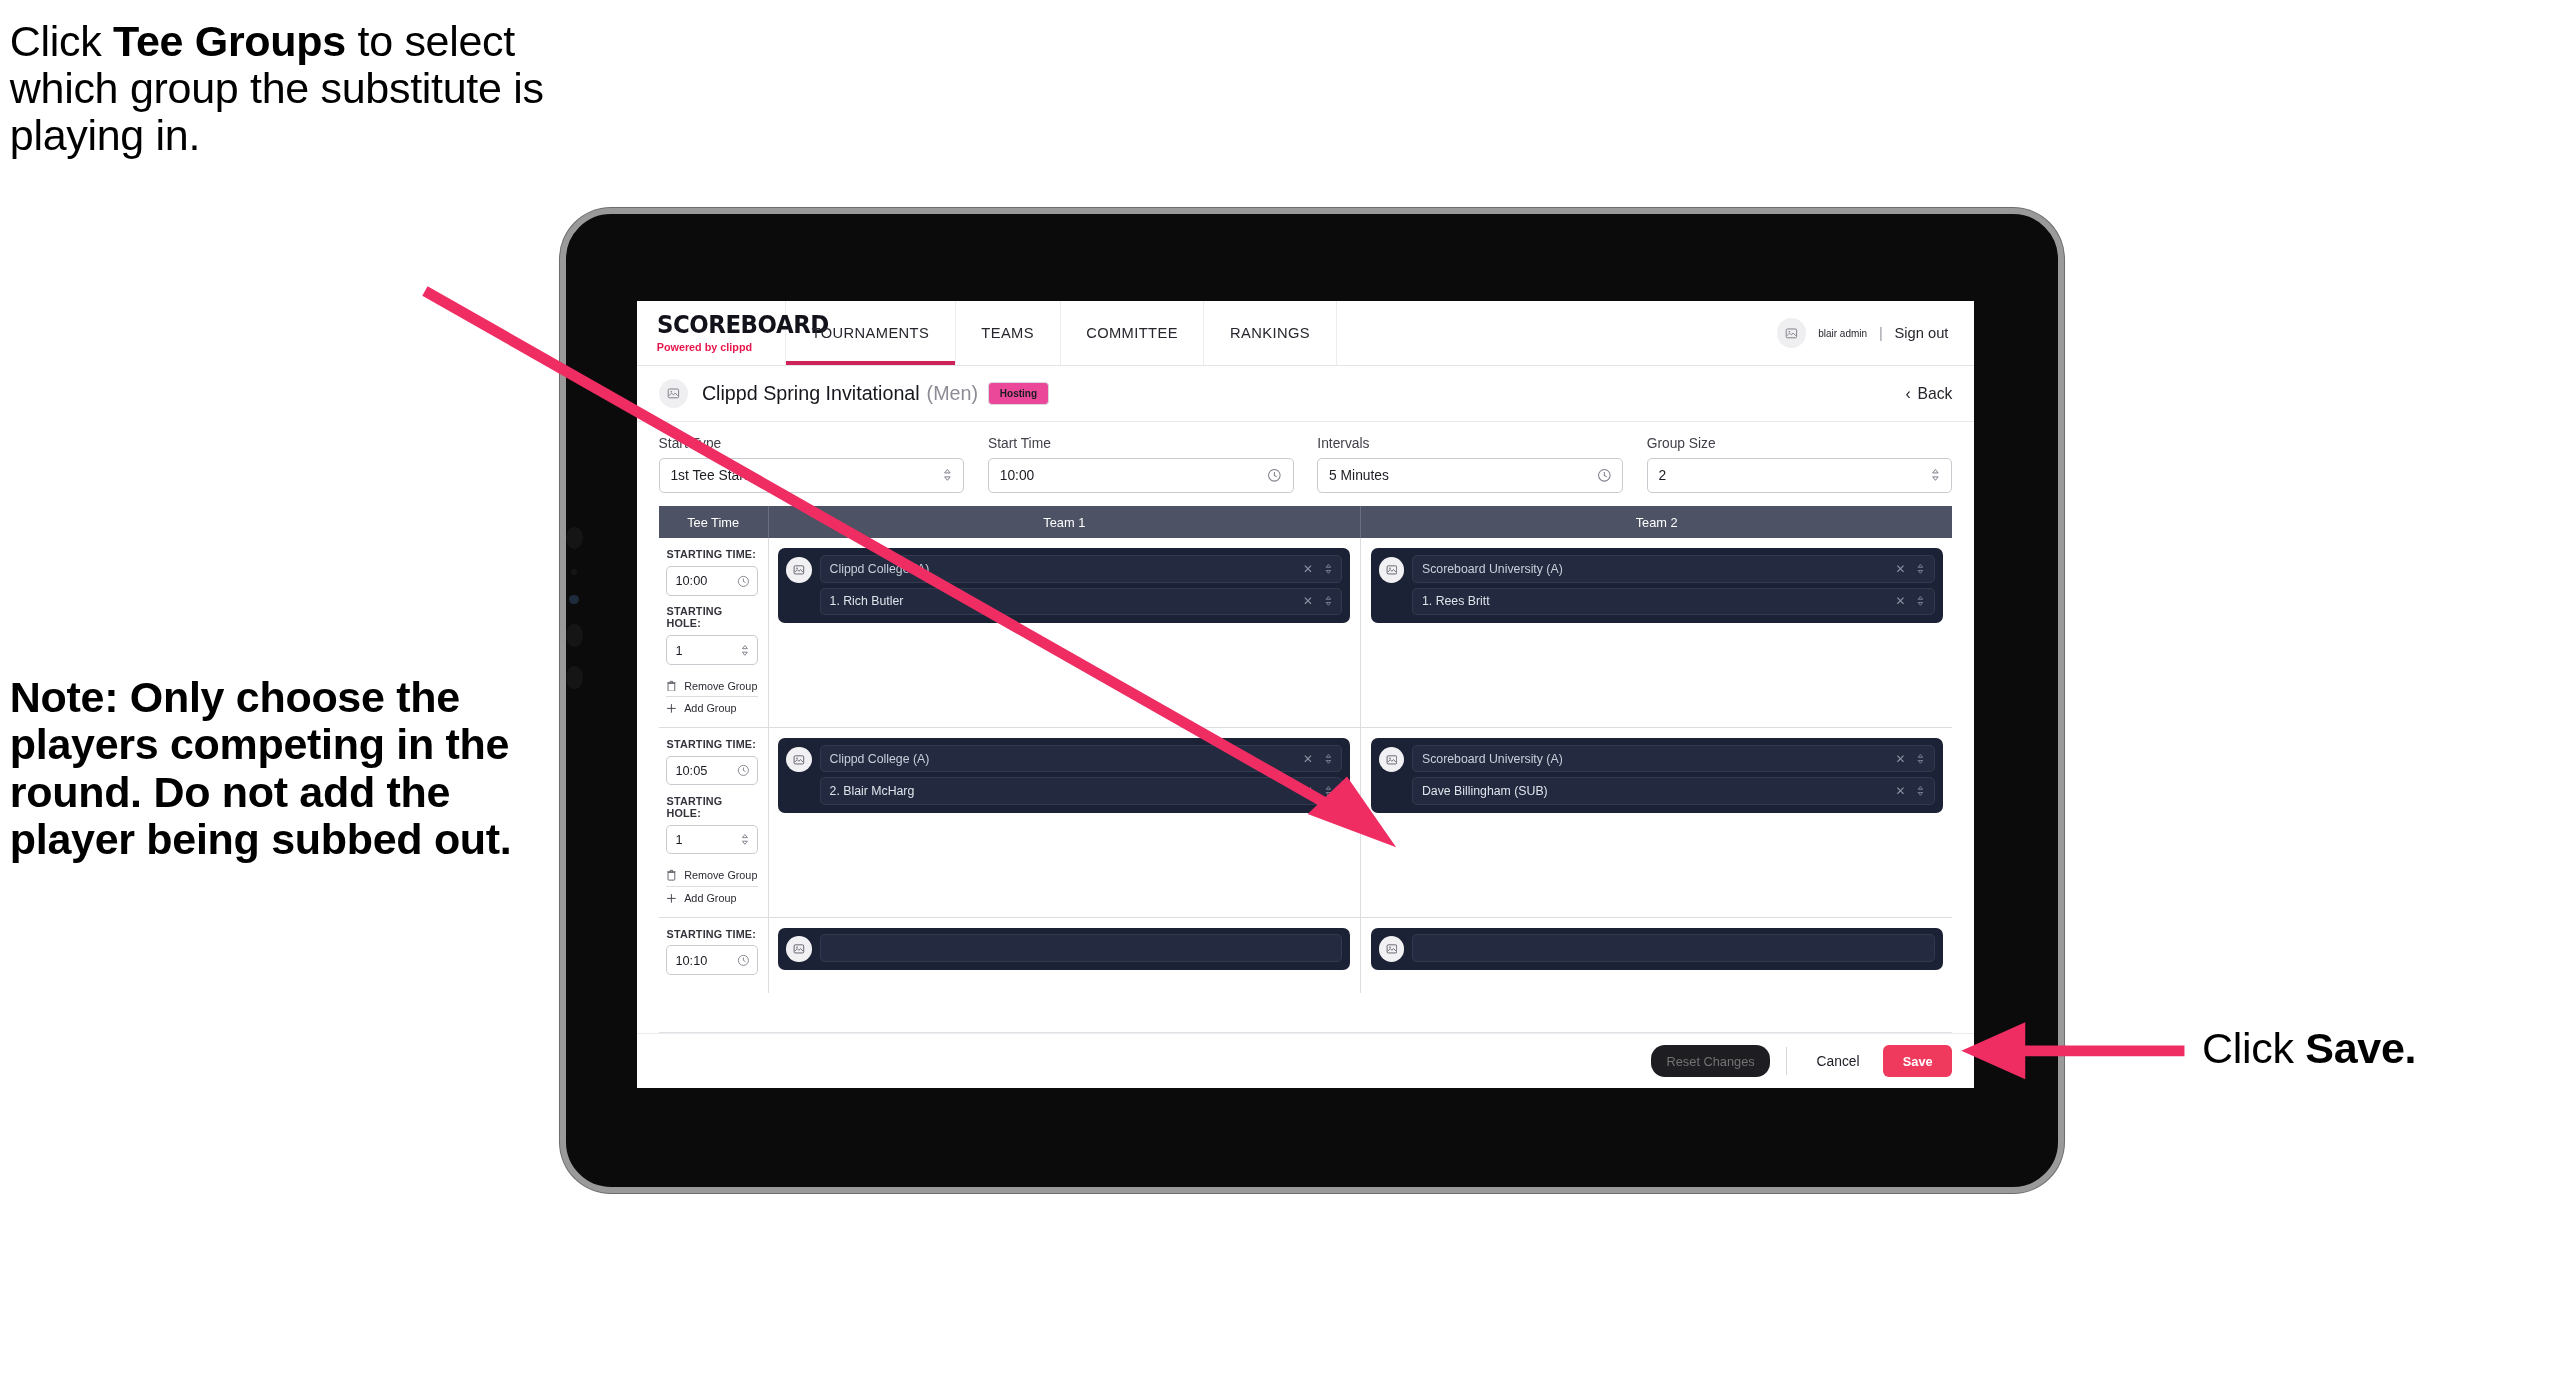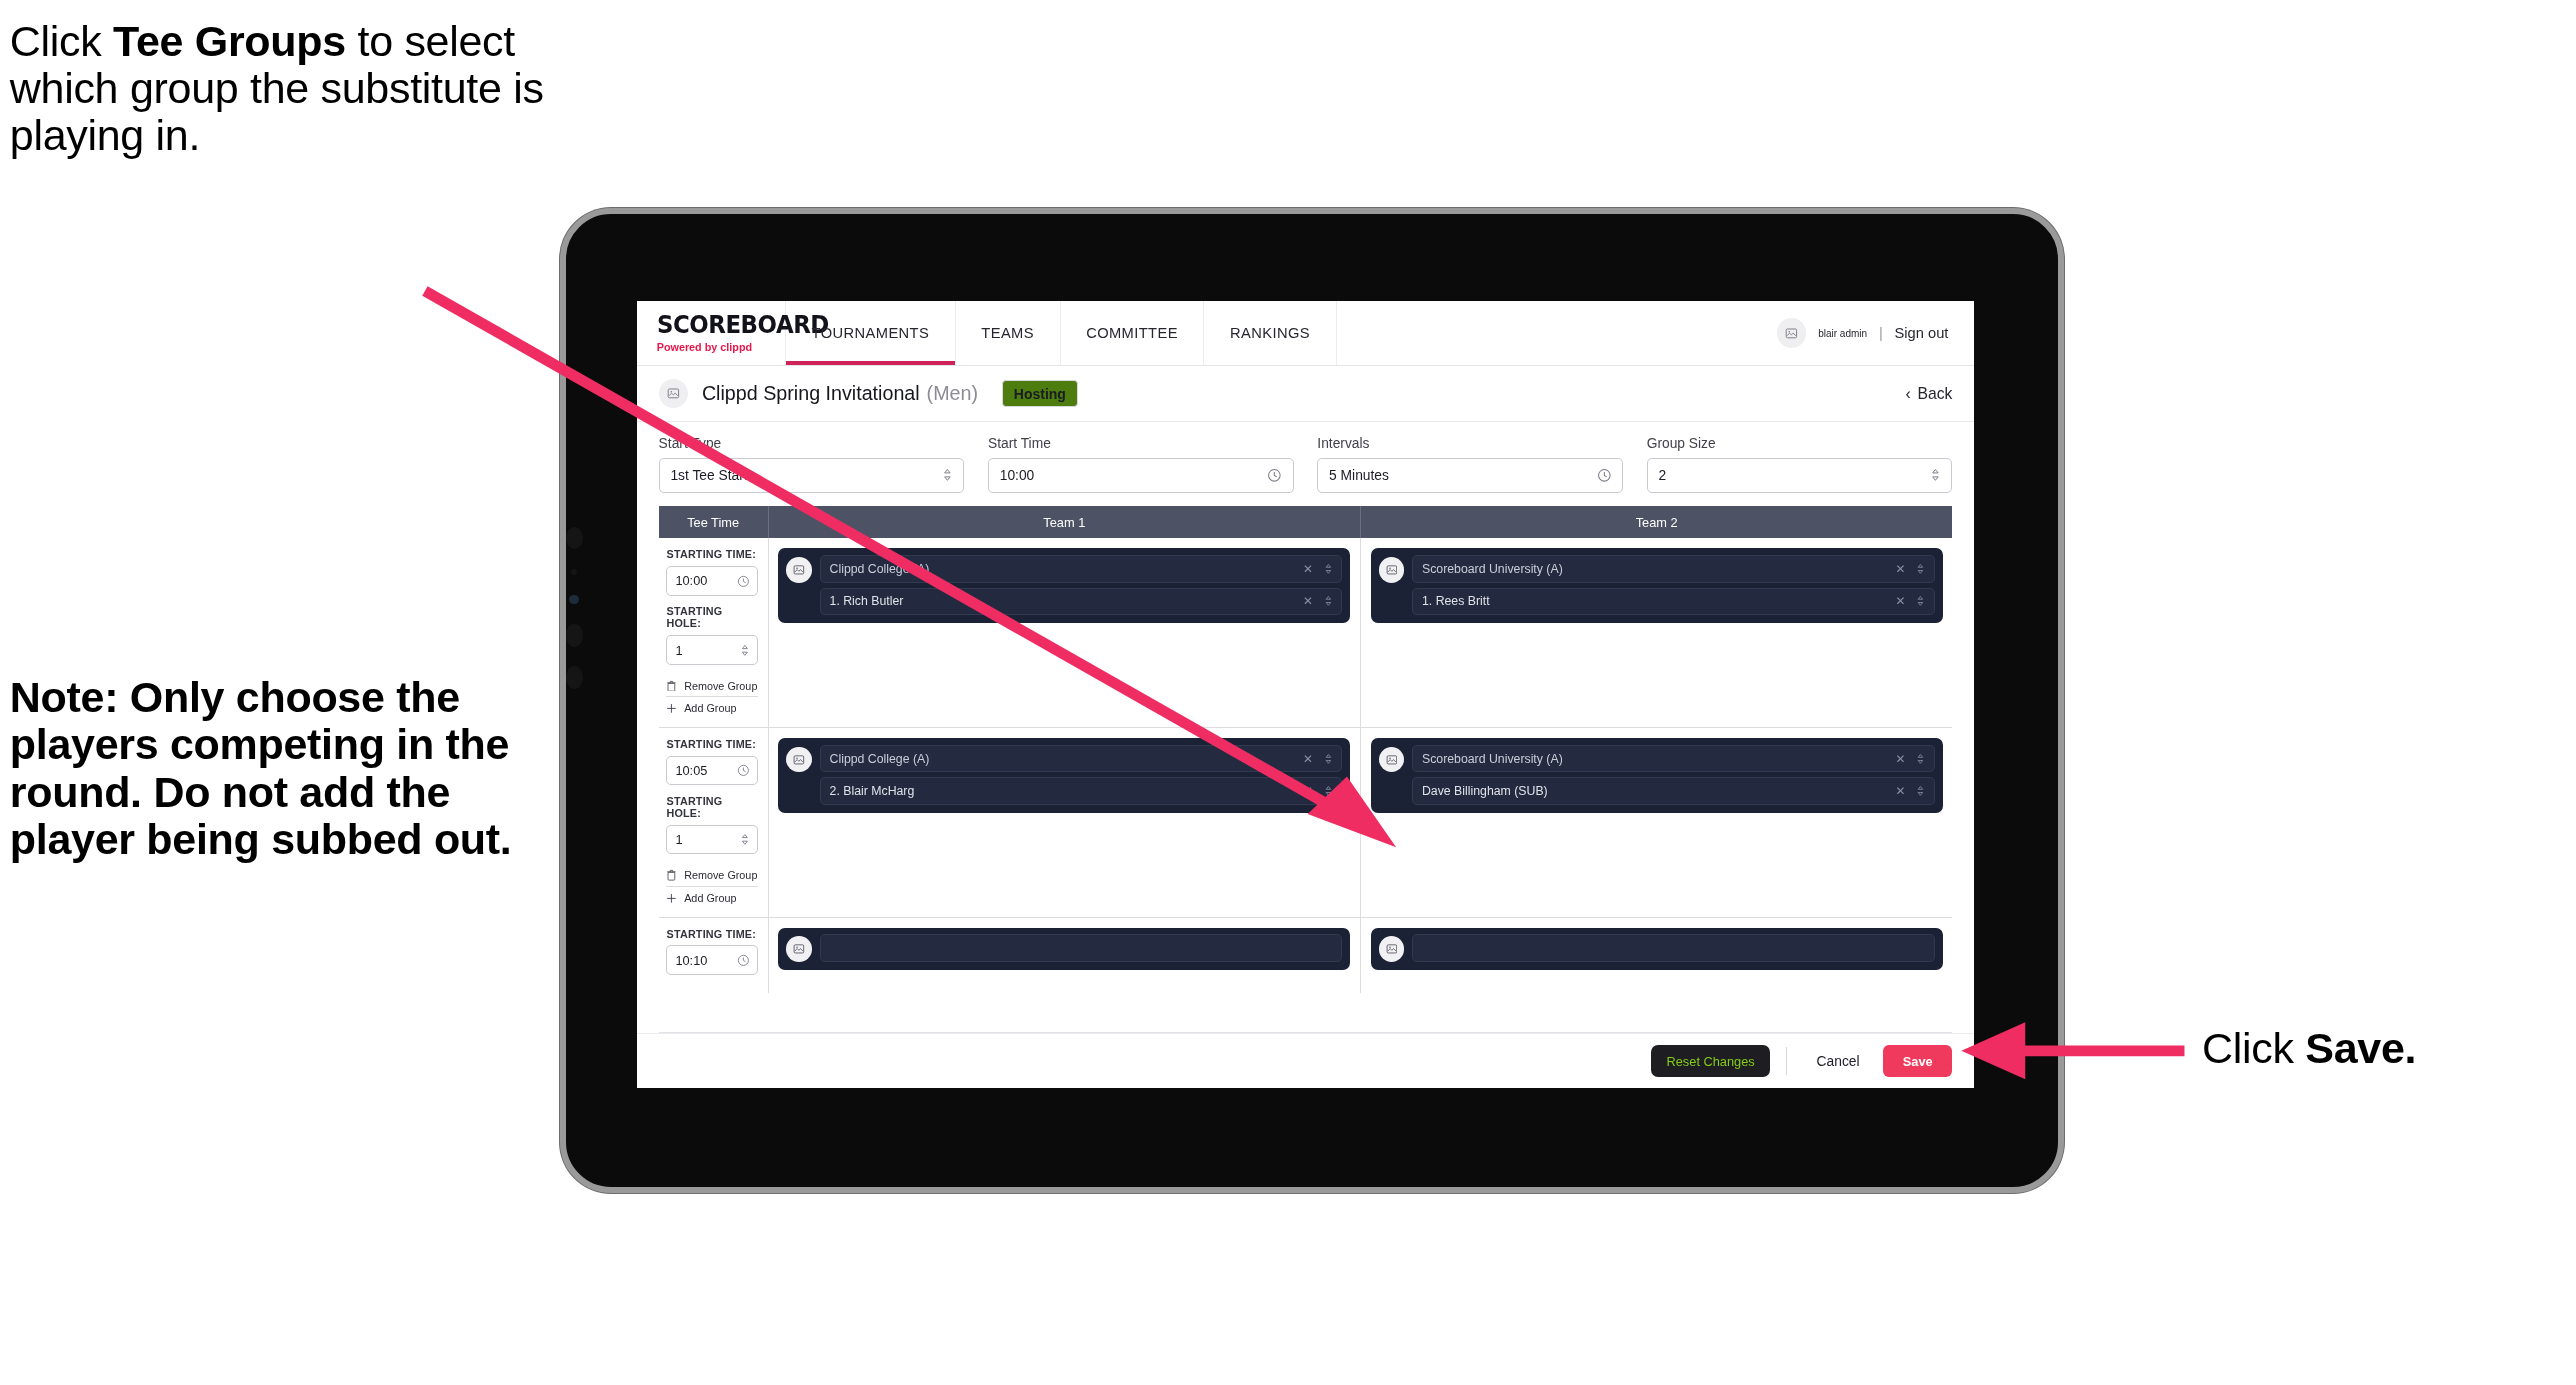--- a/index.html
+++ b/index.html
@@ -103,22 +103,22 @@
     display: flex; align-items: center; padding: 0 21.6px;
     border-bottom: 1px solid #e9e9ec; background: #fff;
   }
   .title-icon {
     width: 29.5px; height: 29.5px; border-radius: 50%; background: #efeff2;
     display: flex; align-items: center; justify-content: center; color: #7b7b85; margin-right: 13.8px;
   }
   .title-main { font-size: 19.7px; color: #16161d; }
   .title-gender { font-size: 19.7px; color: #8c8c96; margin-left: 6.9px; }
   .badge-hosting {
-    margin-left: 24px; border: 1px solid #d8d8de; border-radius: 3.9px;
-    padding: 4.9px 10.8px; font-size: 14px; font-weight: 700; color: #1b1b22; background:#4d7c0f;
+    margin-left: 10px; border: 1px solid #d8d8de; border-radius: 3.9px;
+    padding: 4.9px 10.8px; font-size: 10px; font-weight: 700; color: #1b1b22; background:#ec4899;
   }
   .back-link { margin-left: auto; font-size: 15.7px; color: #25252d; display: flex; align-items: center; gap: 6.9px; cursor: pointer; }
 
   
   .controls {
     display: flex; gap: 23.6px; padding: 13.8px 21.6px 11.8px 21.6px; background: #fff;
   }
   .ctrl { flex: 1 1 0; min-width: 0; }
   .ctrl-label { font-size: 13.8px; color: #41414a; margin-bottom: 6.9px; }
   .ctrl-field {
@@ -191,21 +191,21 @@
   .trow .tact .x { cursor: pointer; }
   .trow .tact .sw { cursor: pointer; display:flex; align-items:center; }
 
   
   .footer {
     height: 55px; flex: 0 0 55px; background: #fff;
     display: flex; align-items: center; justify-content: flex-end; gap: 0;
     padding: 0 21.6px; border-top: 1px solid #ececef;
   }
   .btn-reset {
-    background: #1e1e22; color: #84cc16; border-radius: 7px; font-size: 12.8px;
+    background: #1e1e22; color: #737373; border-radius: 14px; font-size: 12.8px;
     padding: 8.8px 15.7px; cursor: pointer;
   }
   .foot-div { width: 1px; height: 27.5px; background: #d5d5da; margin: 0 15.7px; }
   .btn-cancel { font-size: 13.8px; color: #20202a; padding: 8.8px 13.8px; cursor: pointer; }
   .btn-save {
     background: #ef3a5d; color: #fff; border-radius: 5.9px; font-size: 12.8px; font-weight: 700;
     padding: 8.8px 19.7px; margin-left: 9.8px; cursor: pointer;
   }
 
   svg.gl { display:block; }

